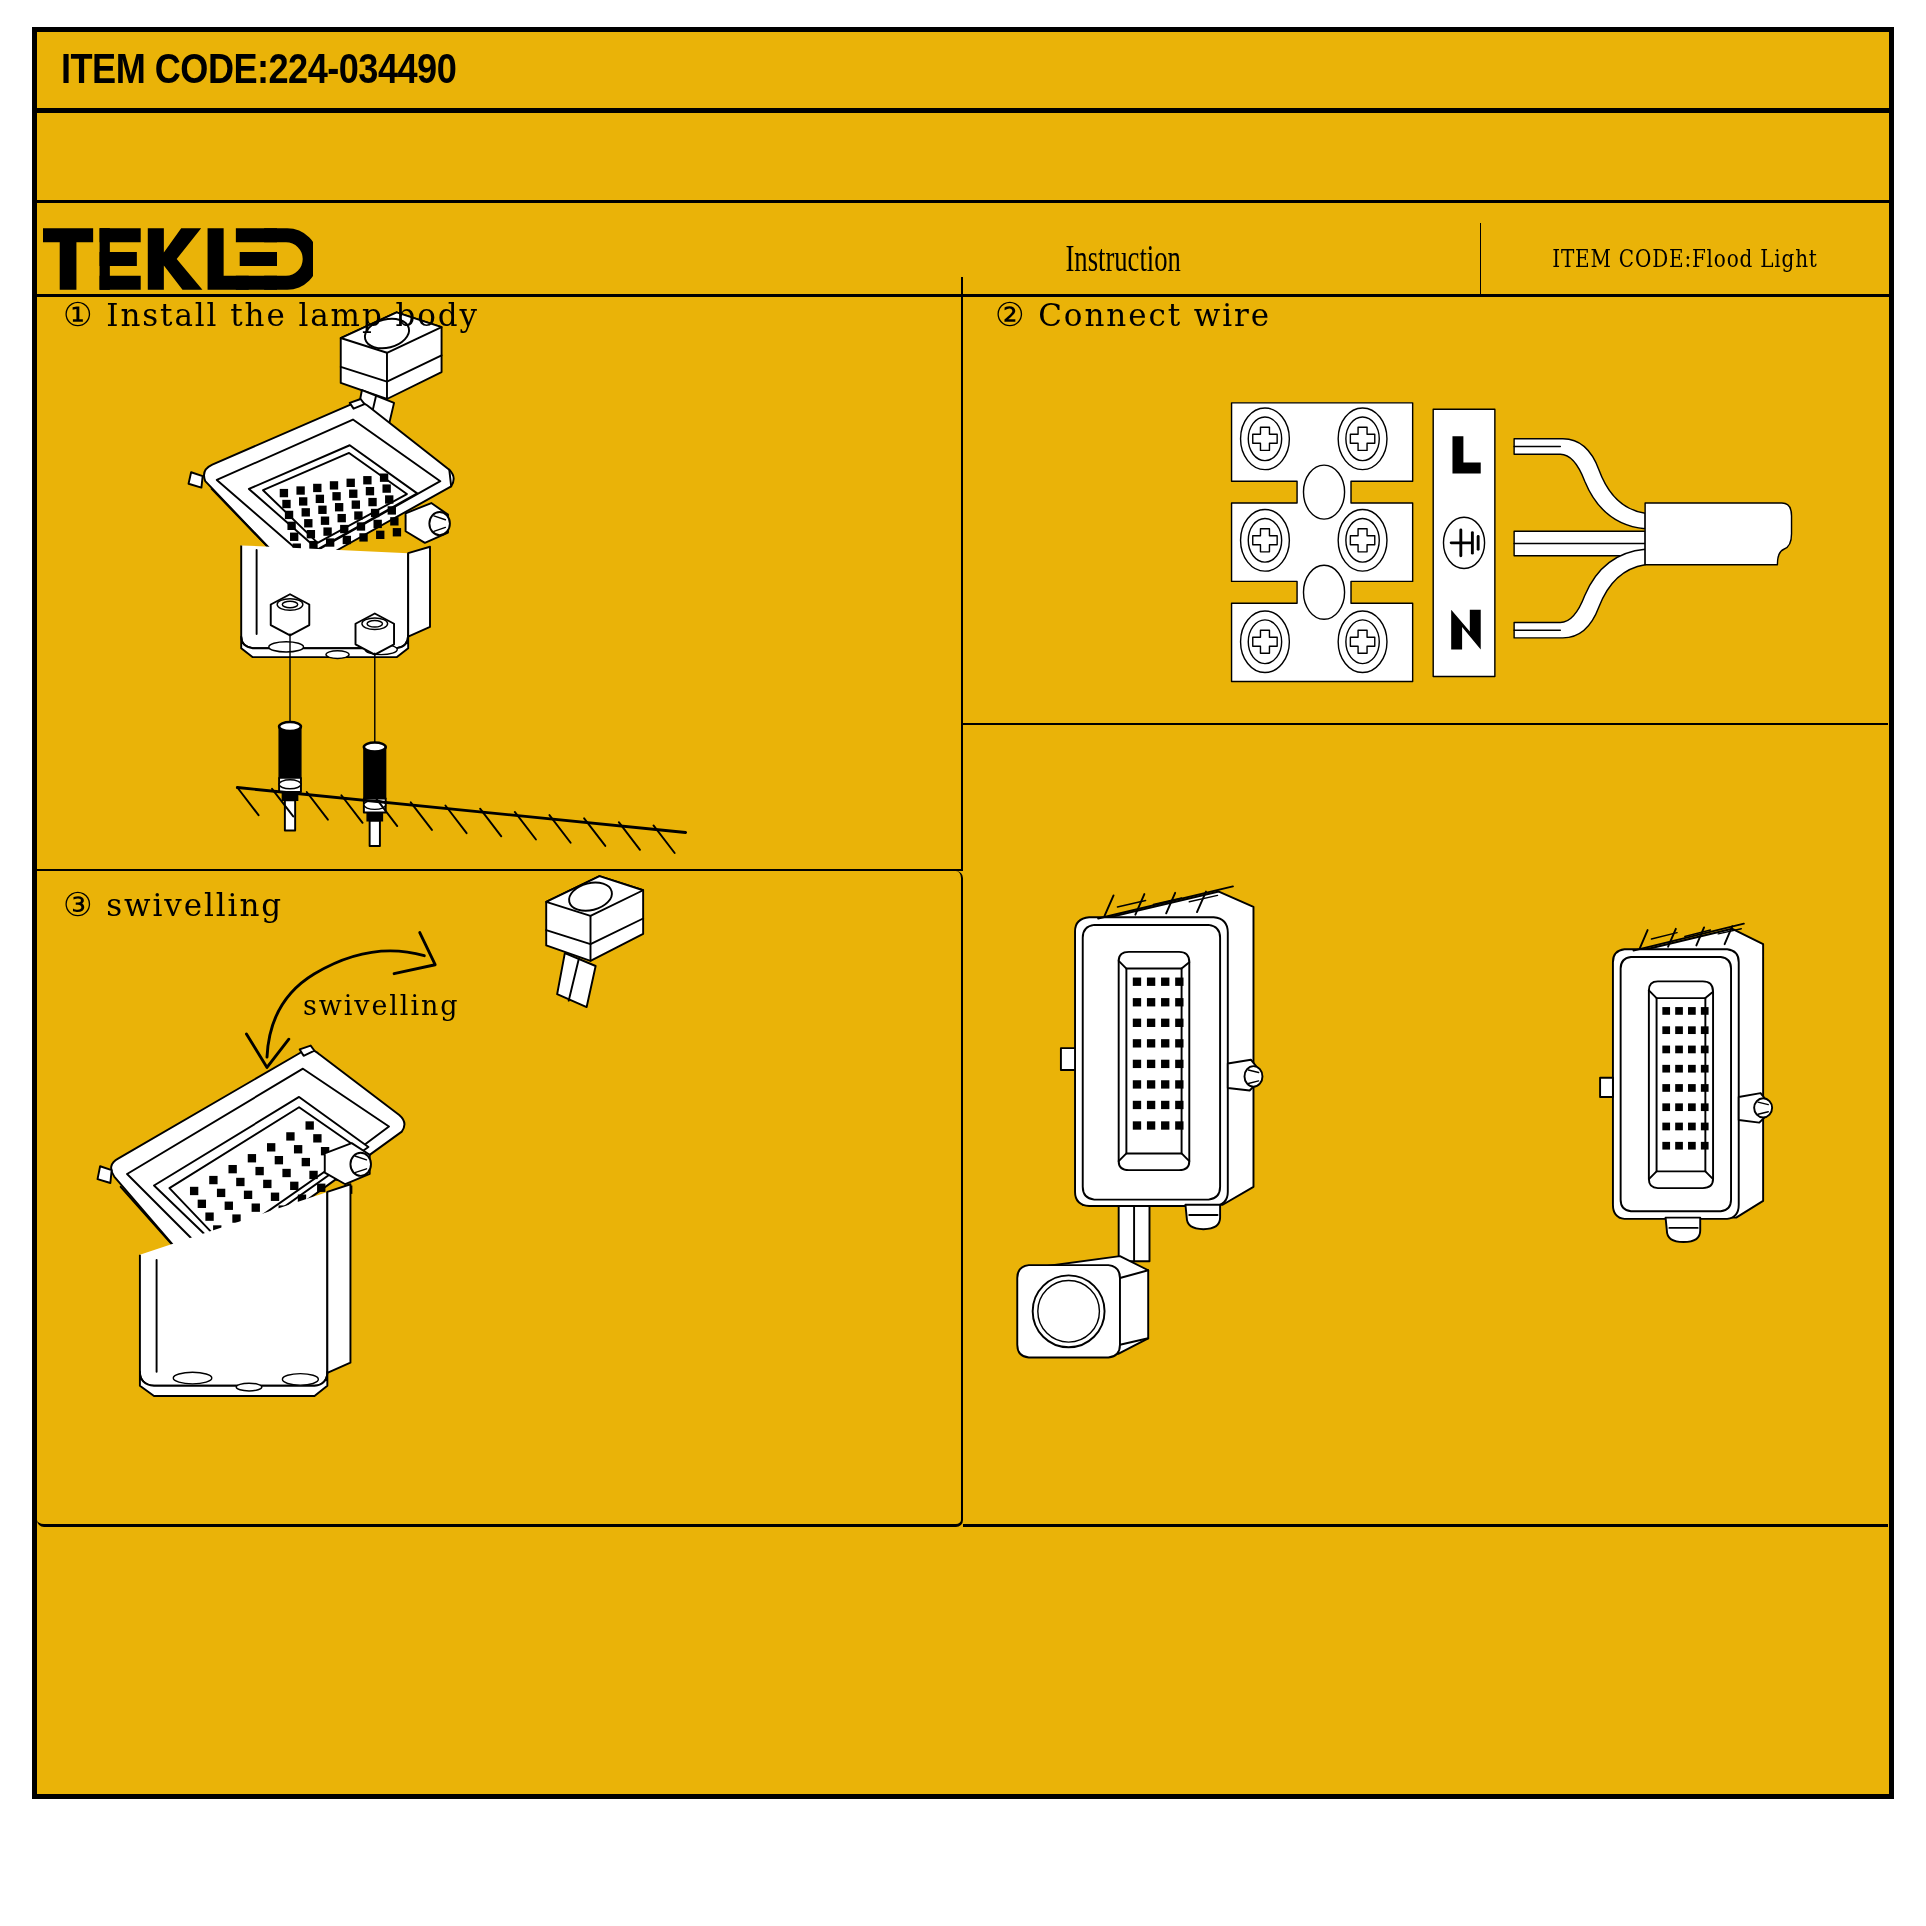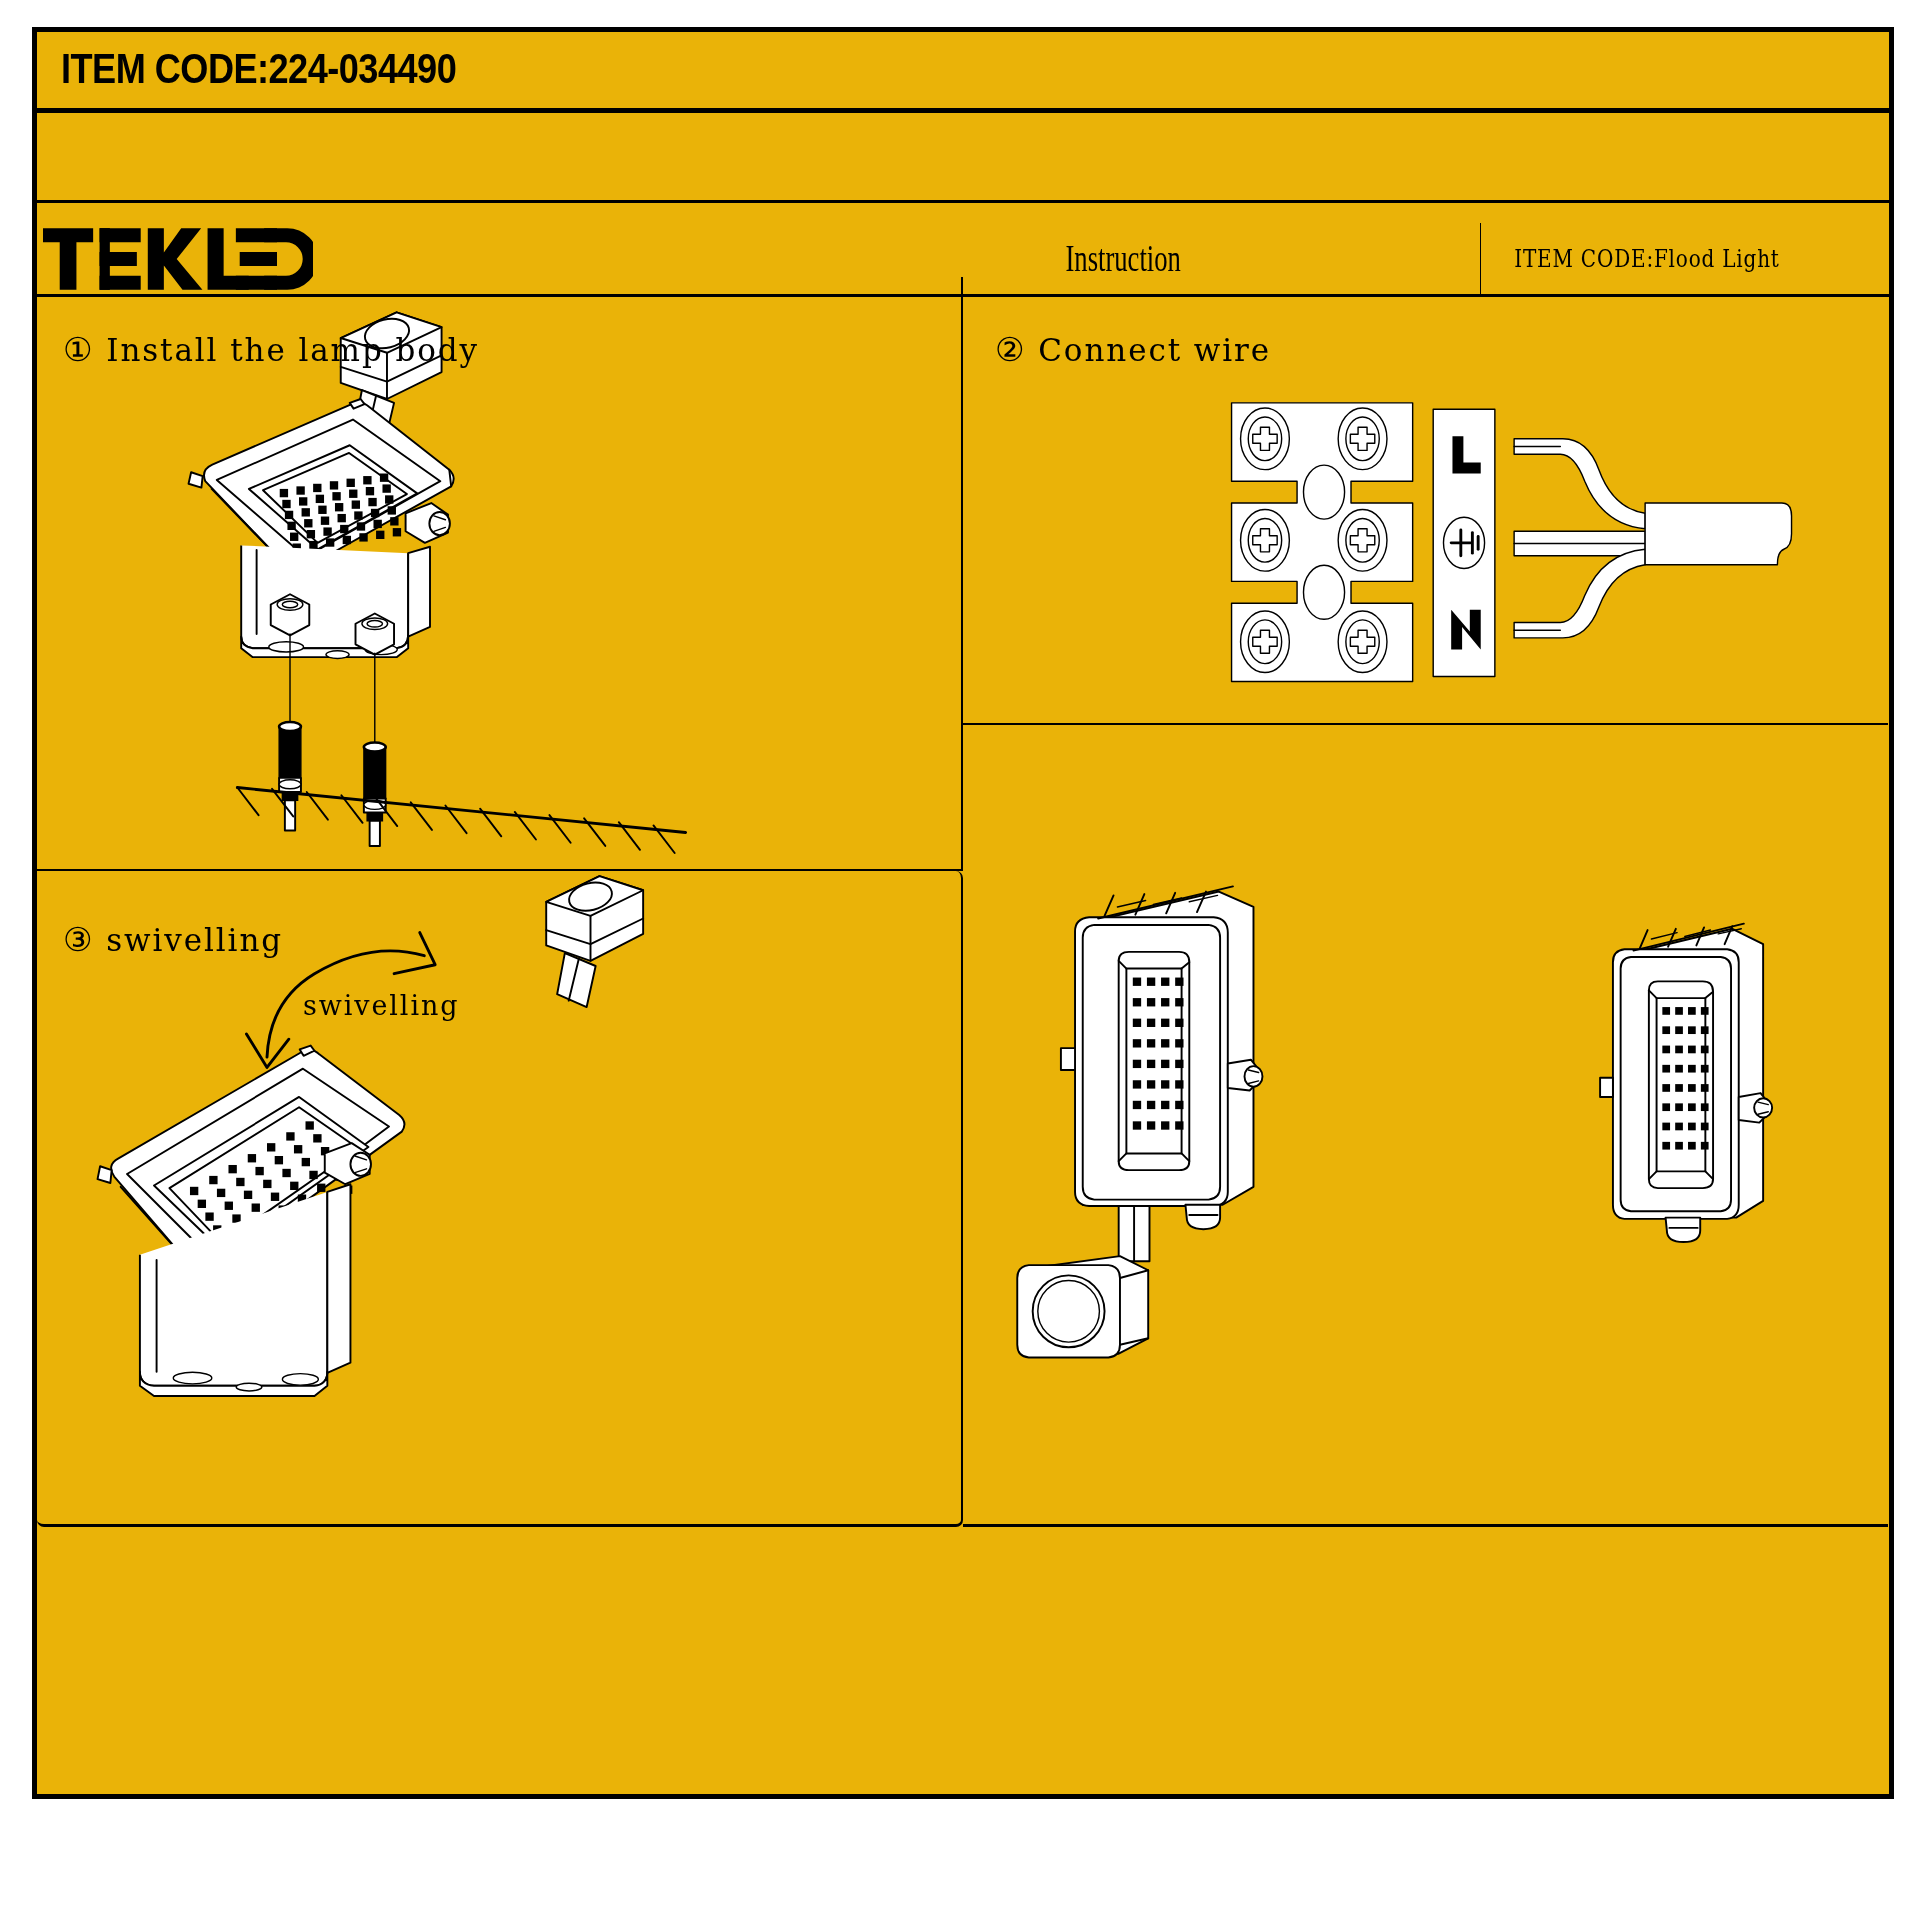--- a/index.html
+++ b/index.html
@@ -95,20 +95,21 @@
     font-size: 37px;
     display: inline-block;
     transform: scaleX(0.72);
     transform-origin: center center;
     white-space: nowrap;
   }
   .hdr-code {
     width: 408px;
     display: flex;
     align-items: center;
+    justify-content: center;
     box-sizing: border-box;
   }
   .hdr-code span {
     font-family: "DejaVu Serif", serif;
     font-size: 25px;
     letter-spacing: 1px;
     display: inline-block;
     transform: scaleX(0.80);
     transform-origin: center center;
     white-space: nowrap;
@@ -134,21 +135,20 @@
   .p3 { left:0;      top:594px;width:926px; height:656px; border-right:2.6px solid #000; border-bottom:3.2px solid #000;border-radius:7px;}
   .p4 { left:926px; top:594px;width:925px; height:656px; border-bottom:3.2px solid #000;}
   .p5 { left:0;      top:1250px;width:1850px;height:156px; }
 
   .step-label {
     position: absolute;
     font-family: "DejaVu Serif", serif;
     font-size: 31px;
     letter-spacing: 1.9px;
     white-space: nowrap;
-    margin-top: 35px;
   }
   .step-label .circ {
     font-size: 33px;
   }
   .p1 .step-label { left: 26px; top: 18px; }
   .p2 .step-label { left: 32px; top: 18px; }
   .p3 .step-label { left: 26px; top: 14px; }
 
   .swivel-word {
     position: absolute;

